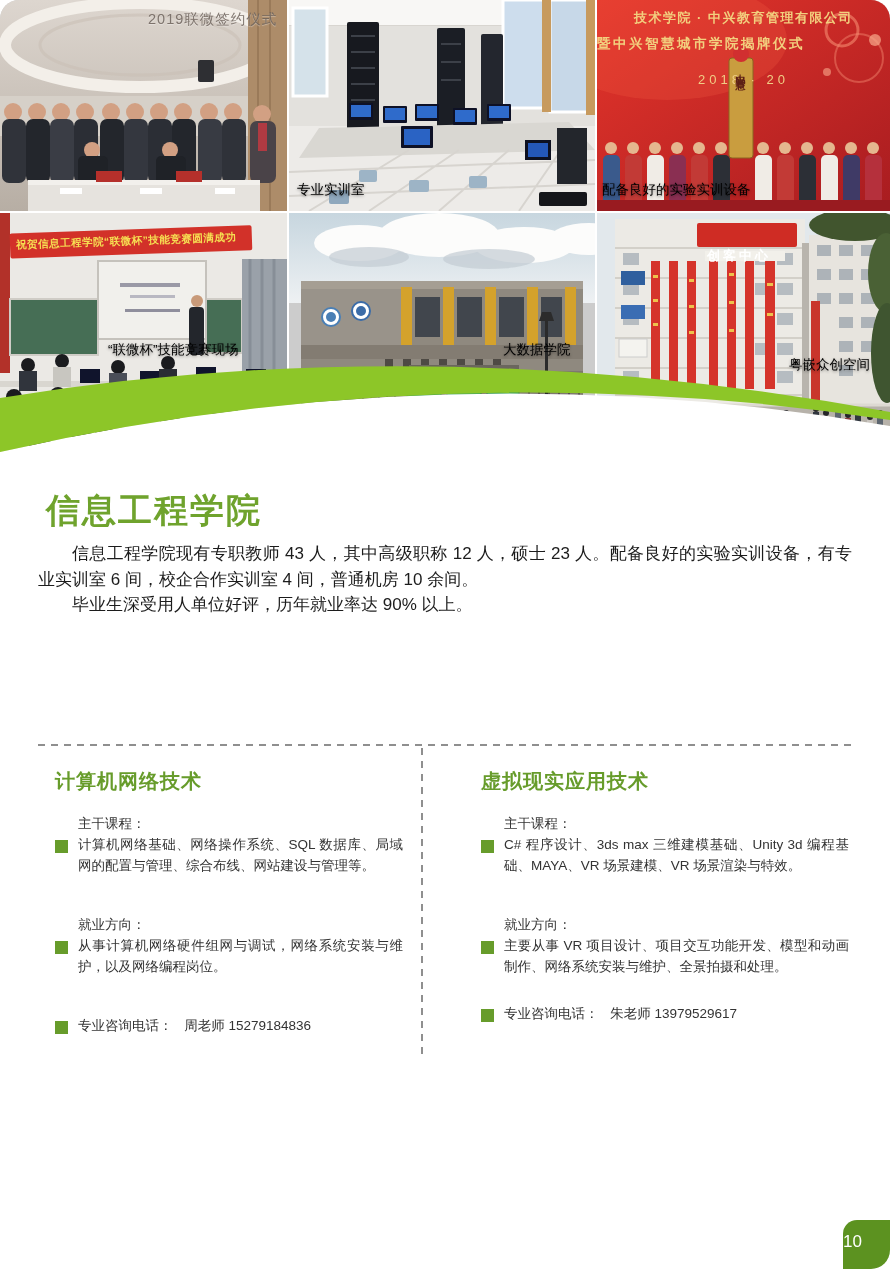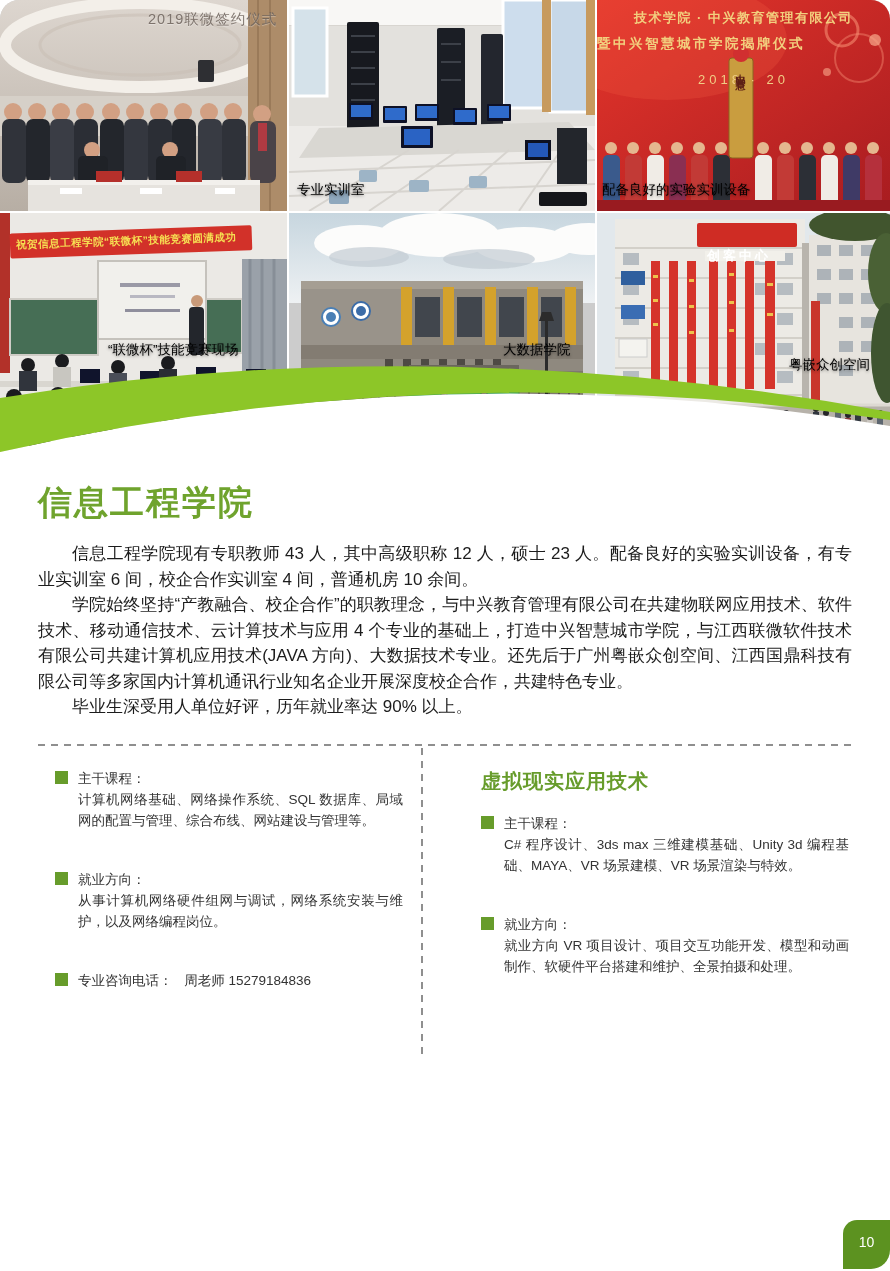--- a/index.html
+++ b/index.html
@@ -19,42 +19,42 @@
   .cap6{top:143px;left:192px;}
   .p3l1{position:absolute;top:9px;left:0;width:100%;text-align:center;color:#f2cf7e;font-size:13px;font-weight:bold;letter-spacing:1.5px;white-space:nowrap;}
   .p3l2{position:absolute;top:35px;left:0;width:100%;text-align:left;color:#f2cf7e;font-size:13.5px;font-weight:bold;letter-spacing:2.5px;}
   .p3l3{position:absolute;top:72px;left:0;width:100%;text-align:center;color:#f0cd85;font-size:13px;letter-spacing:4px;}
   .p3pillar{position:absolute;top:66px;left:136px;writing-mode:vertical-rl;color:#5d2016;font-size:10px;font-weight:bold;letter-spacing:2px;}
   .p4banner{position:absolute;top:21px;left:16px;width:238px;transform:rotate(-2deg);color:#f6df52;font-size:10.5px;font-weight:bold;letter-spacing:.5px;white-space:nowrap;}
   .p6sign{position:absolute;top:13px;left:110px;color:#fff;font-size:13px;font-weight:bold;letter-spacing:3px;margin-top:21px;}
   
   .wave{position:absolute;top:340px;left:0;width:890px;height:131px;z-index:3;pointer-events:none;}
   
-  .title{position:absolute;top:480px;left:38px;margin:0;font-size:34px;font-weight:bold;
+  .title{position:absolute;top:480px;left:38px;margin:8px;font-size:34px;font-weight:bold;
          color:#6FA32D;letter-spacing:2px;z-index:4;}
   .paras{position:absolute;top:541px;left:38px;width:814px;z-index:4;}
   .paras p{margin:0;font-size:17px;line-height:25.5px;color:#1c1c1c;text-align:justify;text-indent:2em;}
   .hdash{position:absolute;top:744px;left:38px;width:814px;height:2px;z-index:4;
          background:repeating-linear-gradient(90deg,#8f8f8f 0 7px,transparent 7px 13px);}
   .vdash{position:absolute;top:748px;left:421px;width:2px;height:312px;z-index:4;
          background:repeating-linear-gradient(180deg,#8f8f8f 0 7px,transparent 7px 13px);}
   .col{position:absolute;top:768px;z-index:4;}
   .col-left{left:55px;width:348px;}
   .col-right{left:481px;width:368px;}
   .col h2{margin:0 0 18px;font-size:20px;font-weight:bold;color:#679C2B;letter-spacing:1px;}
-  .item{display:flex;align-items:flex-start;margin-bottom:38px;}
+  .item{display:flex;align-items:center;margin-bottom:38px;}
   .item.last{margin-bottom:0;}
   .col-right .item.mid{margin-bottom:26px;}
   .sq{flex:0 0 13px;width:13px;height:13px;background:#679C2B;margin-top:3px;}
   .itxt{margin-left:10px;font-size:13.5px;line-height:21px;color:#333;}
   .ilabel{white-space:nowrap;}
   .ibody{text-align:justify;}
   .phoneval{margin-left:8px;}
   .pagenum{position:absolute;top:1220px;left:843px;width:47px;height:51px;background:#5C9220;
-           border-radius:14px 0 0 0;color:#fff;font-size:14px;text-align:center;line-height:44px;z-index:4;}
+           border-radius:14px 0 0 0;color:#fff;font-size:17px;line-height:44px;z-index:4;}
 </style>
 </head>
 <body>
 
 <div class="page">
 
   <div class="photos">
 
     <div class="cell">
       <svg viewBox="0 0 287 211" preserveAspectRatio="none">
@@ -447,28 +447,28 @@
 
   <svg class="wave" viewBox="0 0 890 131" preserveAspectRatio="none">
     <path d="M0,112 Q445,10 890,86 L890,131 L0,131 Z" fill="#ffffff"></path>
     <path d="M0,58 Q430,-12 890,72 L890,80 Q445,12 0,112 Z" fill="#8DC628"></path>
   </svg>
 
   <h1 class="title">信息工程学院</h1>
 
   <div class="paras">
     <p>信息工程学院现有专职教师 43 人，其中高级职称 12 人，硕士 23 人。配备良好的实验实训设备，有专业实训室 6 间，校企合作实训室 4 间，普通机房 10 余间。</p>
-    <p>学院始终坚持“产教融合、校企合作”的职教理念，与中兴教育管理有限公司在共建物联网应用技术、软件技术、移动通信技术、云计算技术与应用 4 个专业的基础上，打造中兴智慧城市学院，与江西联微软件技术有限公司共建计算机应用技术(JAVA 方向)、大数据技术专业。还先后于广州粤嵌众创空间、江西国鼎科技有限公司等多家国内计算机通讯行业知名企业开展深度校企合作，共建特色专业。</p>
     <p>毕业生深受用人单位好评，历年就业率达 90% 以上。</p>
   </div>
 
   <div class="hdash"></div>
   <div class="vdash"></div>
 
   <div class="col col-left">
+    <h2>计算机网络技术</h2>
     <div class="item">
       <span class="sq"></span>
       <div class="itxt">
         <div class="ilabel">主干课程：</div>
         <div class="ibody">计算机网络基础、网络操作系统、SQL 数据库、局域网的配置与管理、综合布线、网站建设与管理等。</div>
       </div>
     </div>
     <div class="item">
       <span class="sq"></span>
       <div class="itxt">
@@ -491,19 +491,26 @@
       <span class="sq"></span>
       <div class="itxt">
         <div class="ilabel">主干课程：</div>
         <div class="ibody">C# 程序设计、3ds max 三维建模基础、Unity 3d 编程基础、MAYA、VR 场景建模、VR 场景渲染与特效。</div>
       </div>
     </div>
     <div class="item mid">
       <span class="sq"></span>
       <div class="itxt">
         <div class="ilabel">就业方向：</div>
-        <div class="ibody">就业方向 VR 项目设计、项目交互功能开发、模型和动画制作、软硬件平台搭建和维护、全景拍摄和处理。</div>
+        <div class="ibody">主要从事 VR 项目设计、项目交互功能开发、模型和动画制作、网络系统安装与维护、全景拍摄和处理。</div>
+      </div>
+    </div>
+    <div class="item last">
+      <span class="sq"></span>
+      <div class="itxt">
+        <span class="ilabel">专业咨询电话：</span>
+        <span class="phoneval">朱老师 13979529617</span>
       </div>
     </div>
   </div>
 
   <div class="pagenum">10</div>
 </div>
 
 </body></html>

